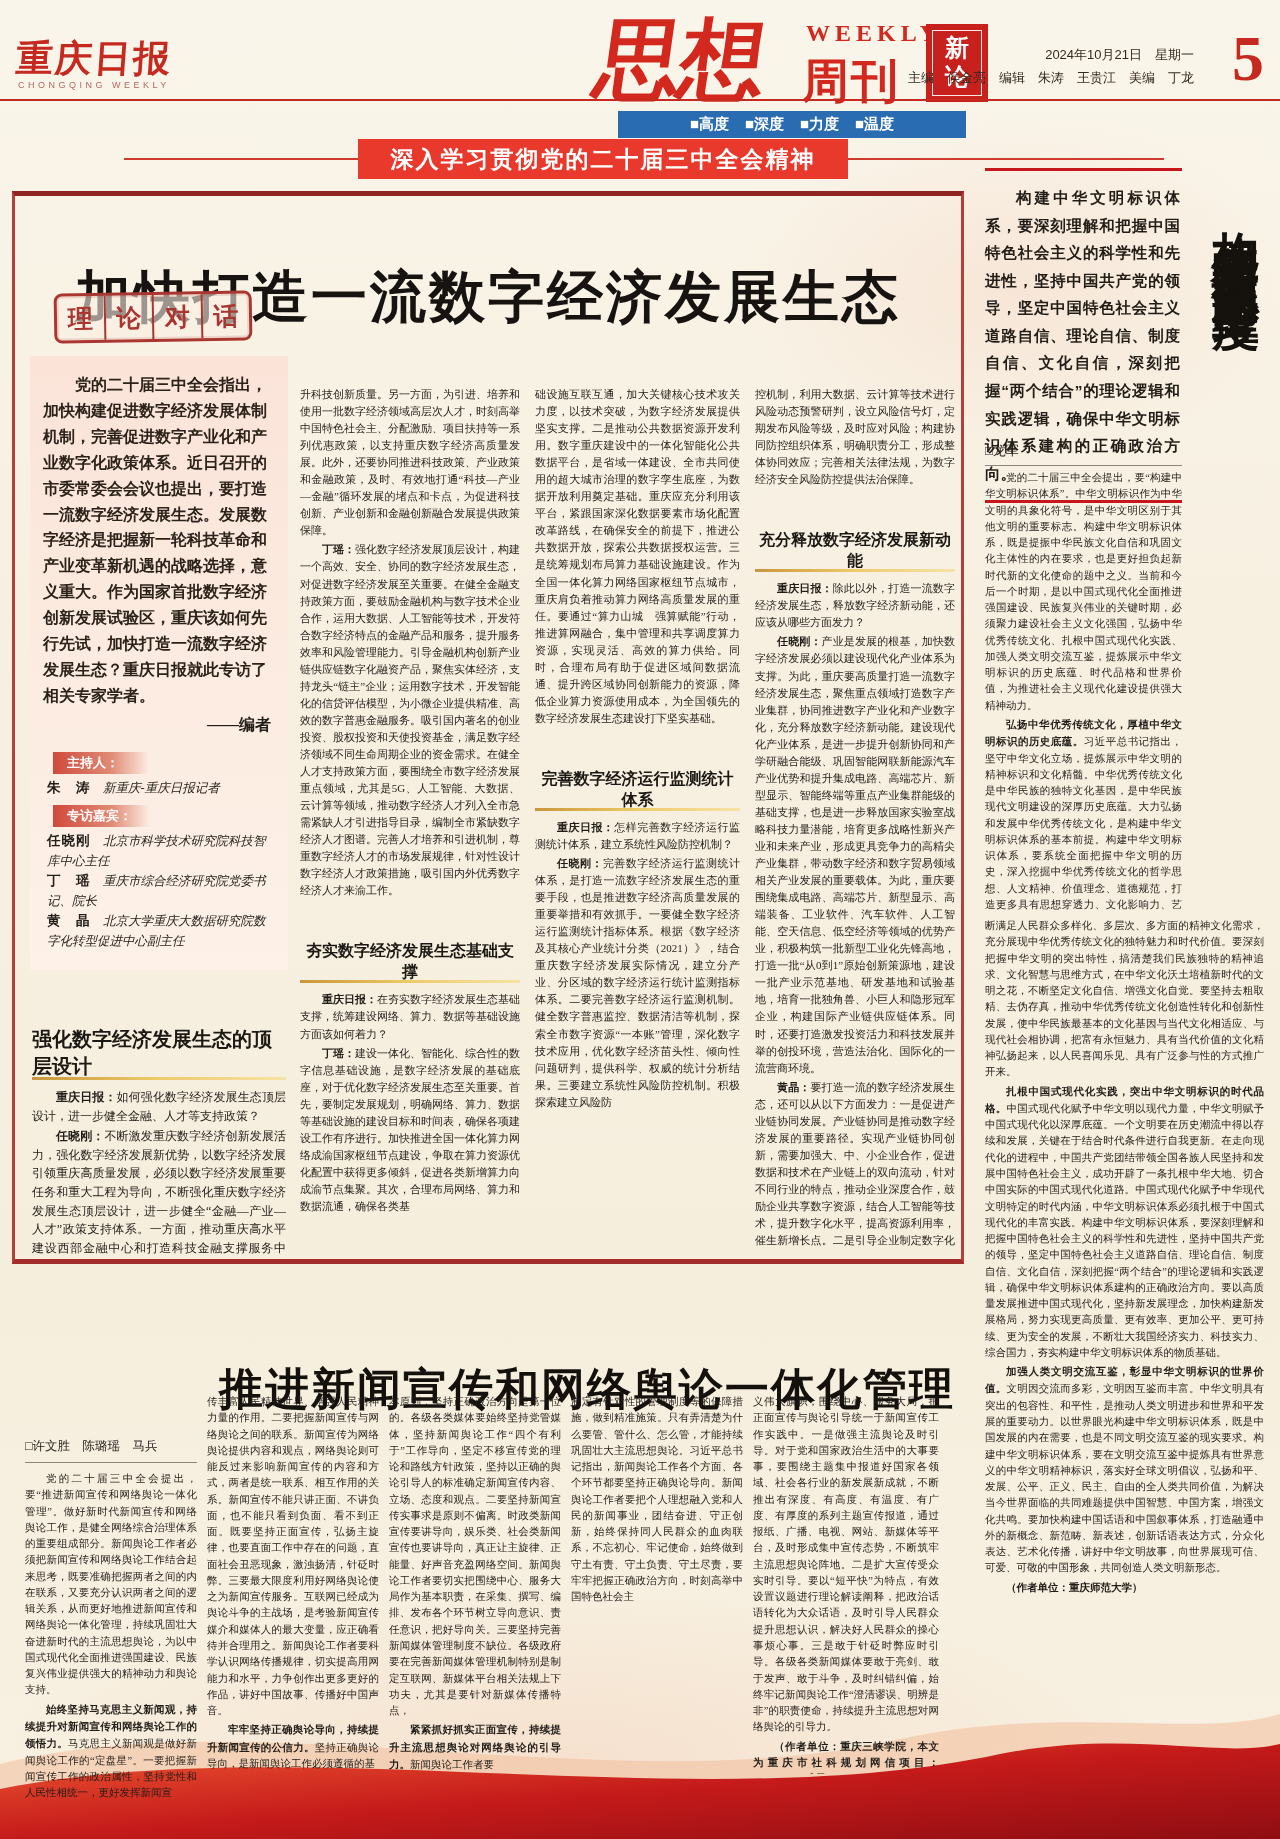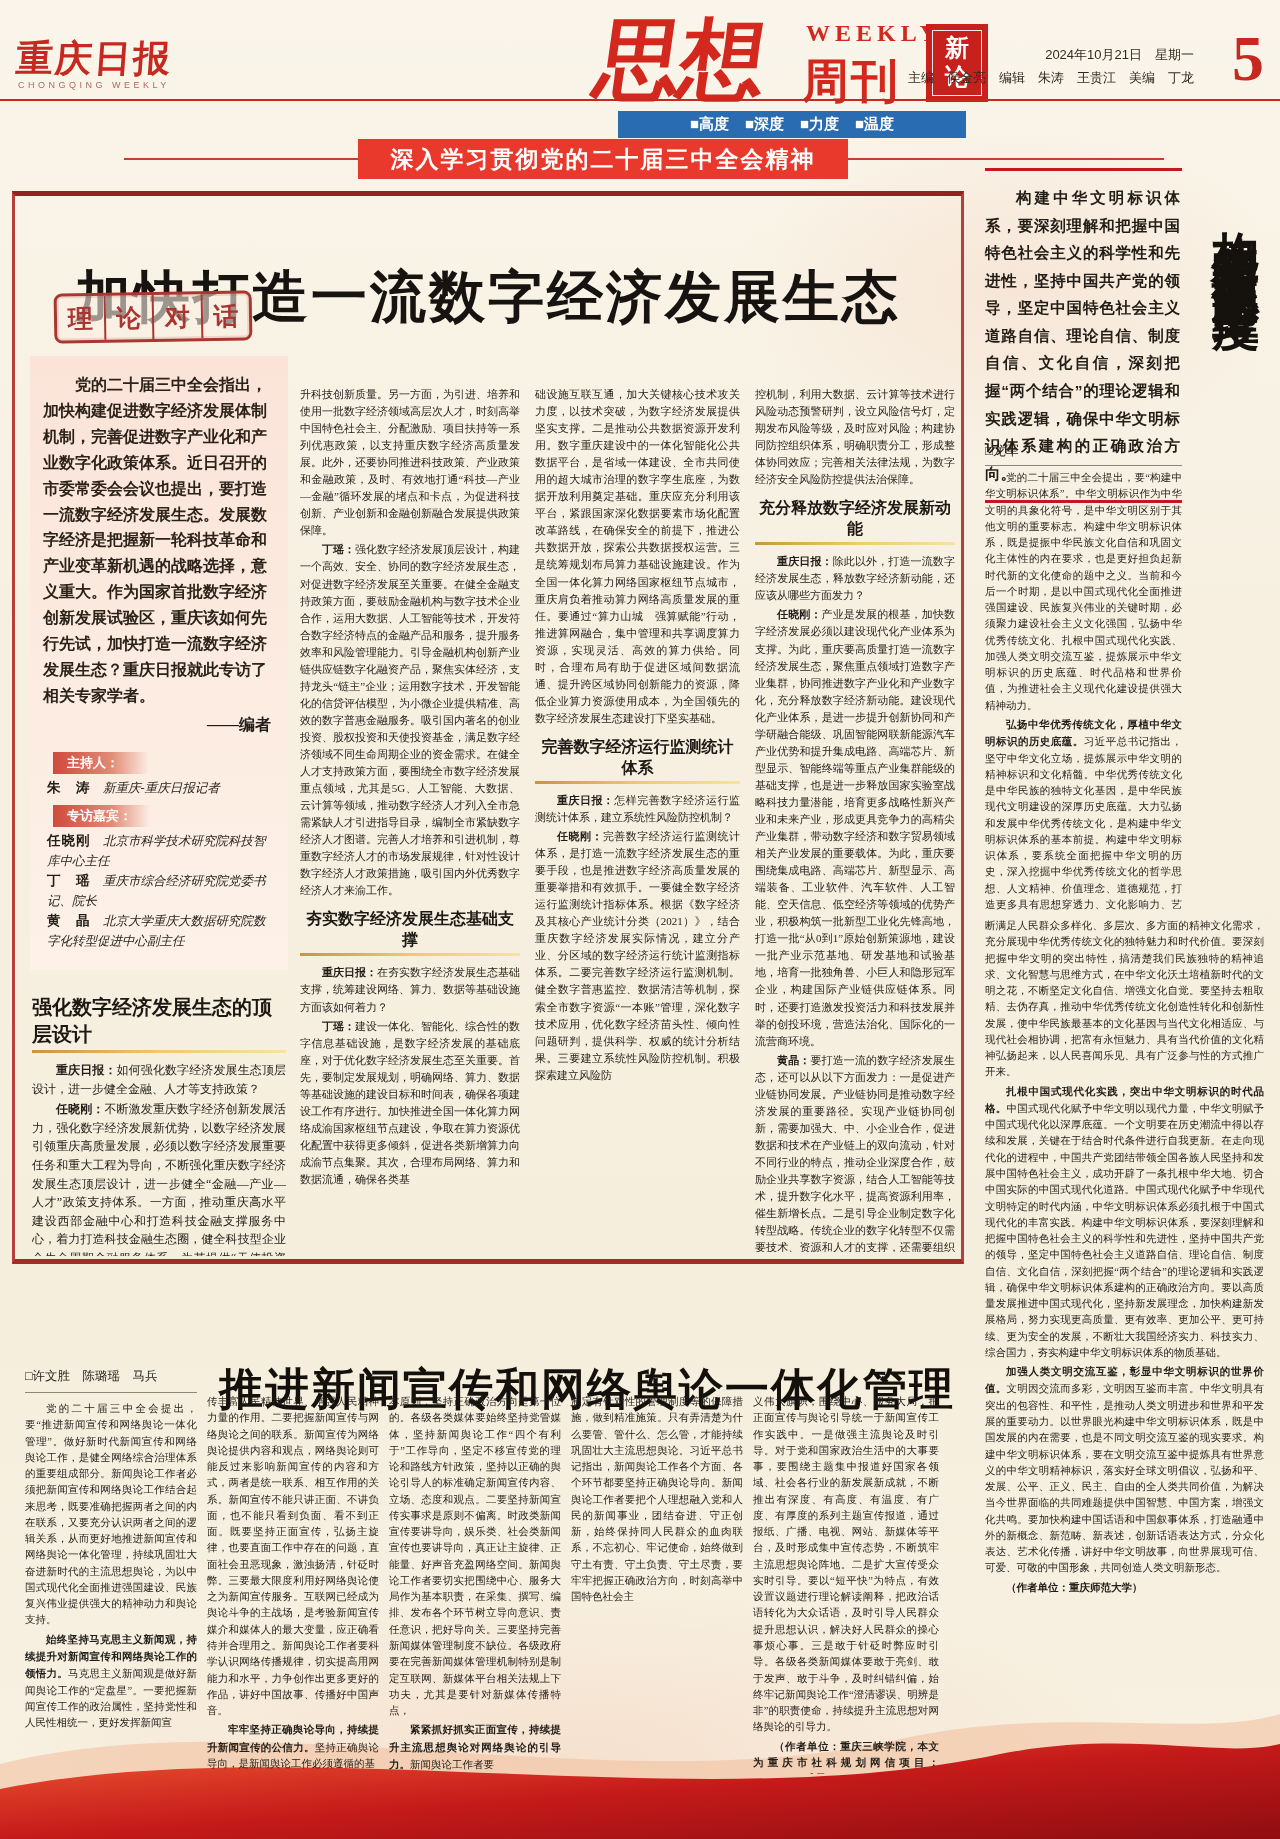--- a/index.html
+++ b/index.html
@@ -58,22 +58,22 @@
     color:#fff; font-size:13px; font-weight:700; font-family:"Liberation Sans",sans-serif; }
   .ppl-line { font-size:12.5px; line-height:1.55; margin-left:4px; font-style:italic; }
   .ppl-line b { font-style:normal; font-size:13.5px; letter-spacing:1px; }
   
   .col { position:absolute; overflow:hidden; text-align:justify; }
   .para { text-indent:2em; line-height:1.55; margin-bottom:2px; }
   .para.ni { text-indent:0; }
   .para b { font-family:"Liberation Sans",sans-serif; }
   .para.unit { font-weight:700; font-family:"Liberation Sans",sans-serif; text-indent:2em; }
   .sec-h { text-align:center; margin:10px 0 8px; font-family:"Liberation Sans",sans-serif; }
-  .sec-h span { display:inline-block; font-size:16px; font-weight:900; color:#1c1914; padding-bottom:5px;
-    background:linear-gradient(90deg,#c8963c,#eeca6b,#f6e3a5) no-repeat bottom/100% 3px; }
+  .sec-h span { display:inline-block; font-size:16px; font-weight:900; color:#1c1914; 
+    background:linear-gradient(90deg,#c8963c,#eeca6b,#f6e3a5) no-repeat bottom/100% 3px;margin-top:32px; }
   .authors { font-size:12.5px; padding-bottom:7px; margin-bottom:8px; border-bottom:1px solid #8f857a; }
   #colA-lower { font-size:12px; }
   #colA-lower .sec-h { text-align:left; }
   #colA-lower .sec-h span { font-size:20px; }
   
   .r-introbox { position:absolute; left:985px; top:168px; width:197px; padding:13px 2px 13px 0;
     border-top:3px solid #c7171e; border-bottom:3px solid #c7171e;
     font-size:15.5px; font-weight:700; line-height:1.78; text-indent:2em; text-align:justify;
     font-family:"Liberation Sans",sans-serif; color:#221d16; }
   .v-title { position:absolute; left:1188px; top:194px; width:80px; height:722px;
@@ -187,21 +187,21 @@
       <p class="para"><b>弘扬中华优秀传统文化，厚植中华文明标识的历史底蕴。</b>习近平总书记指出，坚守中华文化立场，提炼展示中华文明的精神标识和文化精髓。中华优秀传统文化是中华民族的独特文化基因，是中华民族现代文明建设的深厚历史底蕴。大力弘扬和发展中华优秀传统文化，是构建中华文明标识体系的基本前提。构建中华文明标识体系，要系统全面把握中华文明的历史，深入挖掘中华优秀传统文化的哲学思想、人文精神、价值理念、道德规范，打造更多具有思想穿透力、文化影响力、艺术感染力的精品力作，不</p>
     </div>
   <div class="col body-sm z2" style="left:985px; top:918px; width:279px; height:884px;">
       <p class="para ni">断满足人民群众多样化、多层次、多方面的精神文化需求，充分展现中华优秀传统文化的独特魅力和时代价值。要深刻把握中华文明的突出特性，搞清楚我们民族独特的精神追求、文化智慧与思维方式，在中华文化沃土培植新时代的文明之花，不断坚定文化自信、增强文化自觉。要坚持去粗取精、去伪存真，推动中华优秀传统文化创造性转化和创新性发展，使中华民族最基本的文化基因与当代文化相适应、与现代社会相协调，把富有永恒魅力、具有当代价值的文化精神弘扬起来，以人民喜闻乐见、具有广泛参与性的方式推广开来。</p>
       <p class="para"><b>扎根中国式现代化实践，突出中华文明标识的时代品格。</b>中国式现代化赋予中华文明以现代力量，中华文明赋予中国式现代化以深厚底蕴。一个文明要在历史潮流中得以存续和发展，关键在于结合时代条件进行自我更新。在走向现代化的进程中，中国共产党团结带领全国各族人民坚持和发展中国特色社会主义，成功开辟了一条扎根中华大地、切合中国实际的中国式现代化道路。中国式现代化赋予中华现代文明特定的时代内涵，中华文明标识体系必须扎根于中国式现代化的丰富实践。构建中华文明标识体系，要深刻理解和把握中国特色社会主义的科学性和先进性，坚持中国共产党的领导，坚定中国特色社会主义道路自信、理论自信、制度自信、文化自信，深刻把握“两个结合”的理论逻辑和实践逻辑，确保中华文明标识体系建构的正确政治方向。要以高质量发展推进中国式现代化，坚持新发展理念，加快构建新发展格局，努力实现更高质量、更有效率、更加公平、更可持续、更为安全的发展，不断壮大我国经济实力、科技实力、综合国力，夯实构建中华文明标识体系的物质基础。</p>
       <p class="para"><b>加强人类文明交流互鉴，彰显中华文明标识的世界价值。</b>文明因交流而多彩，文明因互鉴而丰富。中华文明具有突出的包容性、和平性，是推动人类文明进步和世界和平发展的重要动力。以世界眼光构建中华文明标识体系，既是中国发展的内在需要，也是不同文明交流互鉴的现实要求。构建中华文明标识体系，要在文明交流互鉴中提炼具有世界意义的中华文明精神标识，落实好全球文明倡议，弘扬和平、发展、公平、正义、民主、自由的全人类共同价值，为解决当今世界面临的共同难题提供中国智慧、中国方案，增强文化共鸣。要加快构建中国话语和中国叙事体系，打造融通中外的新概念、新范畴、新表述，创新话语表达方式，分众化表达、艺术化传播，讲好中华文明故事，向世界展现可信、可爱、可敬的中国形象，共同创造人类文明新形态。</p>
       <p class="para unit">（作者单位：重庆师范大学）</p>
     </div>
 
   <div class="b-title z2">推进新闻宣传和网络舆论一体化管理</div>
-  <div class="col body-sm z2" style="left:25px; top:1368px; width:172px; height:380px;">
+  <div class="col body-sm z2" style="left:25px; top:1438px; width:172px; height:380px;">
       <div class="authors">□许文胜　陈璐瑶　马兵</div>
       <p class="para">党的二十届三中全会提出，要“推进新闻宣传和网络舆论一体化管理”。做好新时代新闻宣传和网络舆论工作，是健全网络综合治理体系的重要组成部分。新闻舆论工作者必须把新闻宣传和网络舆论工作结合起来思考，既要准确把握两者之间的内在联系，又要充分认识两者之间的逻辑关系，从而更好地推进新闻宣传和网络舆论一体化管理，持续巩固壮大奋进新时代的主流思想舆论，为以中国式现代化全面推进强国建设、民族复兴伟业提供强大的精神动力和舆论支持。</p>
       <p class="para"><b>始终坚持马克思主义新闻观，持续提升对新闻宣传和网络舆论工作的领悟力。</b>马克思主义新闻观是做好新闻舆论工作的“定盘星”。一要把握新闻宣传工作的政治属性，坚持党性和人民性相统一，更好发挥新闻宣</p>
     </div>
   <div class="col body-sm z2" style="left:207px; top:1394px; width:172px; height:380px;">
       <p class="para ni">传丰富人民精神世界、增强人民精神力量的作用。二要把握新闻宣传与网络舆论之间的联系。新闻宣传为网络舆论提供内容和观点，网络舆论则可能反过来影响新闻宣传的内容和方式，两者是统一联系、相互作用的关系。新闻宣传不能只讲正面、不讲负面，也不能只看到负面、看不到正面。既要坚持正面宣传，弘扬主旋律，也要直面工作中存在的问题，直面社会丑恶现象，激浊扬清，针砭时弊。三要最大限度利用好网络舆论使之为新闻宣传服务。互联网已经成为舆论斗争的主战场，是考验新闻宣传媒介和媒体人的最大变量，应正确看待并合理用之。新闻舆论工作者要科学认识网络传播规律，切实提高用网能力和水平，力争创作出更多更好的作品，讲好中国故事、传播好中国声音。</p>
       <p class="para"><b>牢牢坚持正确舆论导向，持续提升新闻宣传的公信力。</b>坚持正确舆论导向，是新闻舆论工作必须遵循的基</p>
     </div>
   <div class="col body-sm z2" style="left:389px; top:1394px; width:172px; height:380px;">
       <p class="para ni">本原则，坚持正确政治方向是第一位的。各级各类媒体要始终坚持党管媒体，坚持新闻舆论工作“四个有利于”工作导向，坚定不移宣传党的理论和路线方针政策，坚持以正确的舆论引导人的标准确定新闻宣传内容、立场、态度和观点。二要坚持新闻宣传实事求是原则不偏离。时政类新闻宣传要讲导向，娱乐类、社会类新闻宣传也要讲导向，真正让主旋律、正能量、好声音充盈网络空间。新闻舆论工作者要切实把围绕中心、服务大局作为基本职责，在采集、撰写、编排、发布各个环节树立导向意识、责任意识，把好导向关。三要坚持完善新闻媒体管理制度不缺位。各级政府要在完善新闻媒体管理机制特别是制定互联网、新媒体平台相关法规上下功夫，尤其是要针对新媒体传播特点，</p>

